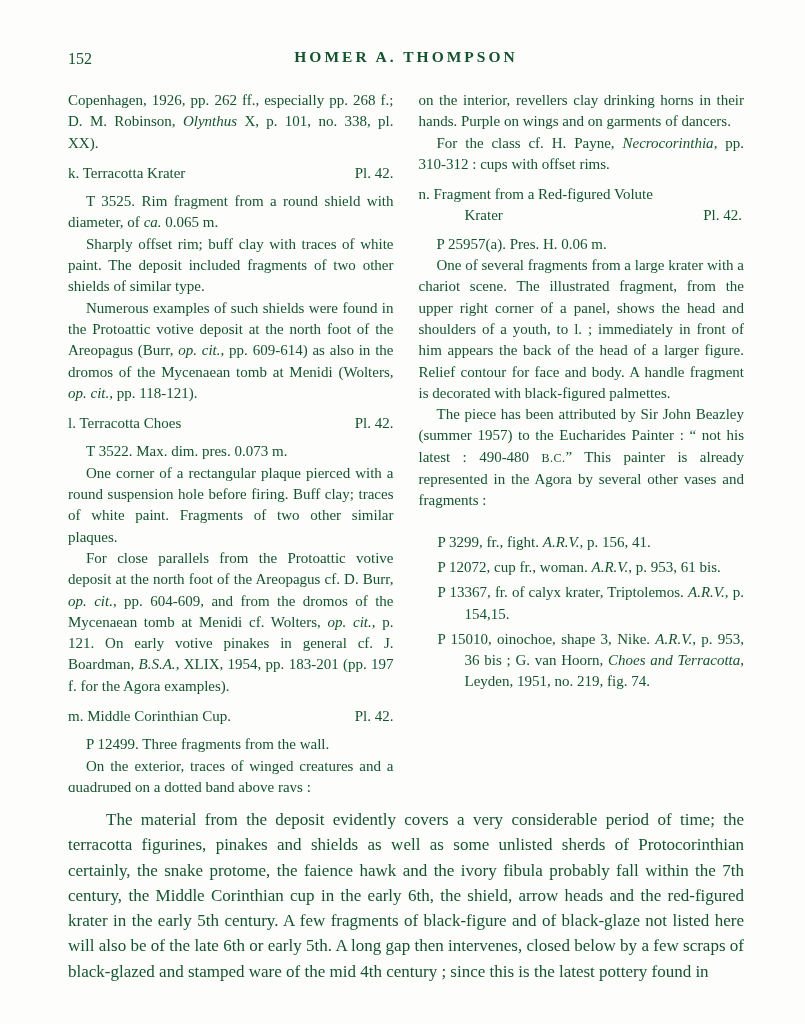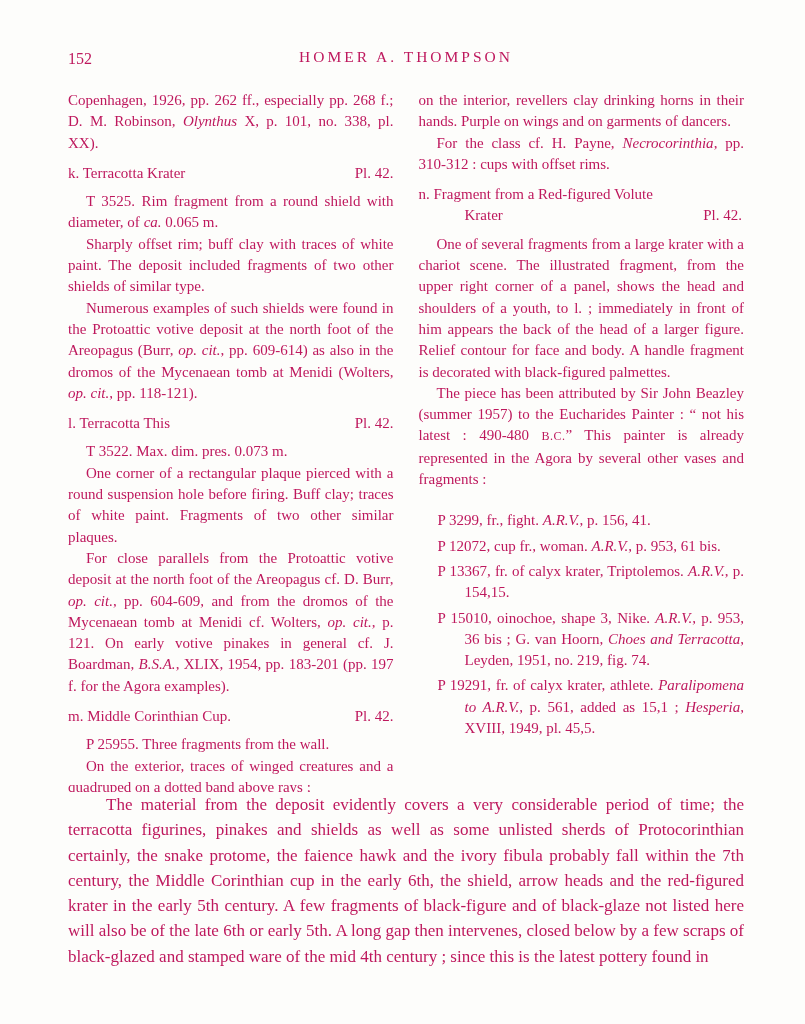--- a/index.html
+++ b/index.html
@@ -2,41 +2,42 @@
 <html><head>
 <meta charset="utf-8">
 <style>
   * { margin:0; padding:0; box-sizing:border-box; }
   html, body { background:#d9d9d9; }
   .page {
     position:relative;
     width:805px; height:1024px;
     margin:0 auto;
     background:#fdfdfb;
-    color:#be185d;
+    color:#14532d;
     font-family:"Liberation Serif","DejaVu Serif",serif;
     overflow:hidden;
   }
   .inner { position:absolute; left:68px; top:48px; width:676px; }
   .header { position:relative; height:24px; margin-bottom:18px; }
   .pagenum { position:absolute; left:0; top:2px; font-size:16px; }
-  .runhead { text-align:center; font-size:15.5px; letter-spacing:3px; }
+  .runhead { text-align:center; font-size:15.5px; letter-spacing:3px;font-weight:bold; }
   .columns { display:flex; gap:25px; height:702px; overflow:hidden; }
   .col { width:326px; font-size:15px; line-height:21.3px; text-align:justify; }
   p.para { text-indent:18px; }
   p.para.no-indent { text-indent:0; }
   .entry-heading { margin:9px 0 7px; }
   .heading-line { display:flex; justify-content:space-between; }
   .heading-cont { padding-left:46px; padding-right:2px; }
   .plate { white-space:nowrap; }
   p.list-item { padding-left:46px; text-indent:-27px; margin-bottom:4px; text-align:justify; }
   p.list-block-start { margin-top:20px; }
   .it { font-style:italic; }
   .sc { font-size:0.8em; letter-spacing:0.5px; }
   .footer-para {
+    margin-top:15px;
     font-size:17px; line-height:25.3px;
     text-align:justify; text-indent:38px;
   }
 </style>
 </head>
 <body>
 
 <div class="page">
   <div class="inner">
 
@@ -52,54 +53,54 @@
             <div class="heading-line">
               <span>k.  Terracotta Krater</span>
               <span class="plate">Pl. 42.</span>
             </div>
           </div>
           <p class="para">T 3525.  Rim fragment from a round shield with diameter, of <span class="it">ca.</span> 0.065 m.</p>
           <p class="para">Sharply offset rim; buff clay with traces of white paint.  The deposit included fragments of two other shields of similar type.</p>
           <p class="para">Numerous examples of such shields were found in the Protoattic votive deposit at the north foot of the Areopagus (Burr, <span class="it">op. cit.</span>, pp. 609-614) as also in the dromos of the Mycenaean tomb at Menidi (Wolters, <span class="it">op. cit.</span>, pp. 118-121).</p>
           <div class="entry-heading">
             <div class="heading-line">
-              <span>l.  Terracotta This</span>
+              <span>l.  Terracotta Choes</span>
               <span class="plate">Pl. 42.</span>
             </div>
           </div>
           <p class="para">T 3522.  Max. dim. pres. 0.073 m.</p>
           <p class="para">One corner of a rectangular plaque pierced with a round suspension hole before firing. Buff clay; traces of white paint.  Fragments of two other similar plaques.</p>
           <p class="para">For close parallels from the Protoattic votive deposit at the north foot of the Areopagus cf. D. Burr, <span class="it">op. cit.</span>, pp. 604-609, and from the dromos of the Mycenaean tomb at Menidi cf. Wolters, <span class="it">op. cit.</span>, p. 121.  On early votive pinakes in general cf. J. Boardman, <span class="it">B.S.A.</span>, XLIX, 1954, pp. 183-201 (pp. 197 f. for the Agora examples).</p>
           <div class="entry-heading">
             <div class="heading-line">
               <span>m.  Middle Corinthian Cup.</span>
               <span class="plate">Pl. 42.</span>
             </div>
           </div>
-          <p class="para">P 25955.  Three fragments from the wall.</p>
+          <p class="para">P 12499.  Three fragments from the wall.</p>
           <p class="para">On the exterior, traces of winged creatures and a quadruped on a dotted band above rays ;</p>
         </div>
       <div class="col" id="col-right">
           <p class="para no-indent">on the interior, revellers clay drinking horns in their hands.  Purple on wings and on garments of dancers.</p>
           <p class="para">For the class cf. H. Payne, <span class="it">Necrocorinthia</span>, pp. 310-312 : cups with offset rims.</p>
           <div class="entry-heading">
             <div class="heading-line">
               <span>n.  Fragment from a Red-figured Volute</span>
             </div>
             <div class="heading-line heading-cont">
               <span>Krater</span>
               <span class="plate">Pl. 42.</span>
             </div>
           </div>
+          <p class="para">P 25957(a).  Pres. H. 0.06 m.</p>
           <p class="para">One of several fragments from a large krater with a chariot scene.  The illustrated fragment, from the upper right corner of a panel, shows the head and shoulders of a youth, to l. ; immediately in front of him appears the back of the head of a larger figure.  Relief contour for face and body.  A handle fragment is decorated with black-figured palmettes.</p>
           <p class="para">The piece has been attributed by Sir John Beazley (summer 1957) to the Eucharides Painter : “ not his latest : 490-480 <span class="sc">B.C.</span>”  This painter is already represented in the Agora by several other vases and fragments :</p>
           <p class="list-item list-block-start">P 3299, fr., fight.  <span class="it">A.R.V.</span>, p. 156, 41.</p>
           <p class="list-item">P 12072, cup fr., woman.  <span class="it">A.R.V.</span>, p. 953, 61 bis.</p>
           <p class="list-item">P 13367, fr. of calyx krater, Triptolemos. <span class="it">A.R.V.</span>, p. 154,15.</p>
           <p class="list-item">P 15010, oinochoe, shape 3, Nike.  <span class="it">A.R.V.</span>, p. 953, 36 bis ; G. van Hoorn, <span class="it">Choes and Terracotta</span>, Leyden, 1951, no. 219, fig. 74.</p>
-          <p class="list-item">P  19291, fr. of calyx krater, athlete.  <span class="it">Paralipomena to A.R.V.</span>, p. 561, added as 15,1 ; <span class="it">Hesperia</span>, XVIII, 1949, pl. 45,5.</p>
         </div>
     </div>
 
     <p class="footer-para" id="footer-para">The material from the deposit evidently covers a very considerable period of time; the terracotta figurines, pinakes and shields as well as some unlisted sherds of Protocorinthian certainly, the snake protome, the faience hawk and the ivory fibula probably fall within the 7th century, the Middle Corinthian cup in the early 6th, the shield, arrow heads and the red-figured krater in the early 5th century.  A few fragments of black-figure and of black-glaze not listed here will also be of the late 6th or early 5th.  A long gap then intervenes, closed below by a few scraps of black-glazed and stamped ware of the mid 4th century ; since this is the latest pottery found in</p>
 
   </div>
 </div>
 
 </body></html>

